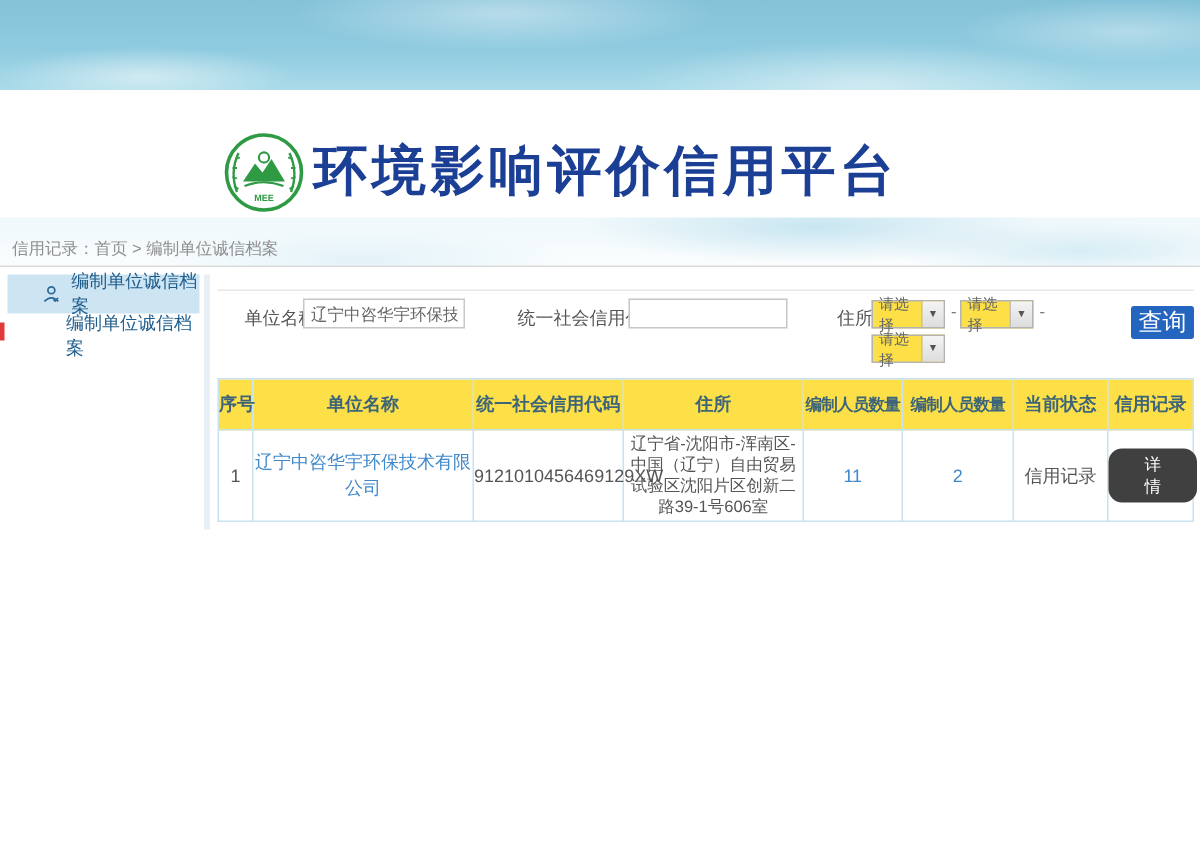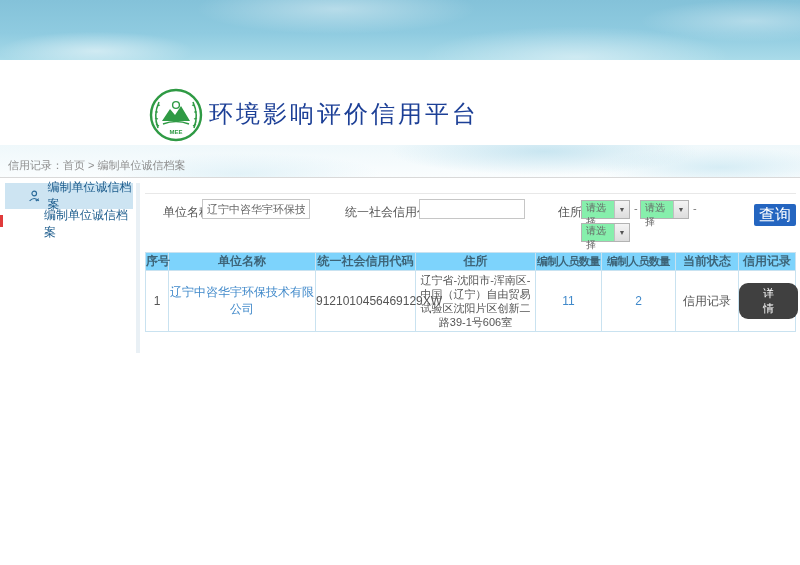--- a/index.html
+++ b/index.html
@@ -9,21 +9,21 @@
 
   
   #header-band { left:0; top:85; width:800px; height:60px;
     background:
       radial-gradient(ellipse 140px 28px at 12% 85%, rgba(255,255,255,.50), transparent 70%),
       radial-gradient(ellipse 200px 36px at 42% 15%, rgba(255,255,255,.40), transparent 70%),
       radial-gradient(ellipse 220px 44px at 72% 95%, rgba(255,255,255,.45), transparent 70%),
       radial-gradient(ellipse 160px 30px at 94% 35%, rgba(255,255,255,.35), transparent 70%),
       linear-gradient(180deg,#84c2d9 0%,#8fcbe0 55%,#aadbe9 100%);
   }
-  #brand-title { left:209px; top:95px; font-size:24px; font-weight:normal; color:#1c3f96;
+  #brand-title { left:209px; top:95px; font-size:36px; font-weight:bold; color:#1c3f96;
                  letter-spacing:3px; line-height:38px; }
   #logo { left:149px; top:88px; width:54px; height:54px; }
 
   
   #crumb-band { left:0; top:145px; width:800px; height:33px;
     border-bottom:1px solid #d9d9d9;
     background:
       radial-gradient(ellipse 220px 34px at 68% 20%, rgba(168,214,232,.55), transparent 70%),
       radial-gradient(ellipse 180px 28px at 90% 70%, rgba(175,219,235,.45), transparent 70%),
       radial-gradient(ellipse 200px 30px at 30% 90%, rgba(205,233,243,.50), transparent 70%),
@@ -40,35 +40,35 @@
   .side-sub { height:30px; display:flex; align-items:center; padding-left:39px;
               font-size:12px; color:#1e5d8d; cursor:pointer; }
   #red-marker { left:0; top:215px; width:3px; height:12px; background:#e03a3a; }
   #v-divider { left:136px; top:183px; width:4px; height:170px; background:#e9f0f5; }
 
   
   #content-topline { left:145px; top:193px; width:651px; height:1px; background:#e8e8e8; }
   .flabel { font-size:12px; color:#555; }
   .fin { border:1px solid #c6c6c6; height:20px; font-size:11px; color:#666;
          padding:0 4px; background:#fff; outline:none; }
-  .sel { height:19px; border:1px solid #b3b3b3; background:#86efac; display:flex;
-         align-items:flex-start; cursor:pointer; }
+  .sel { height:19px; border:1px solid #b3b3b3; background:#fde047; display:flex;
+         align-items:center; cursor:pointer; }
   .sel .txt { flex:1; font-size:10px; color:#666; padding-left:4px; }
   .sel .arr { width:15px; height:100%; background:linear-gradient(#f4f4f4,#dddddd);
               border-left:1px solid #c0c0c0; display:flex; align-items:center;
               justify-content:center; font-size:7px; color:#555; }
   .dash { font-size:11px; color:#777; }
   #search-btn { left:754px; top:204px; width:42px; height:22px; background:#2465c0;
                 color:#fff; font-size:16px; border:none; border-radius:2px; cursor:pointer; }
 
   
   #tbl-wrap { left:145px; top:252px; width:652px; }
   table { border-collapse:collapse; table-layout:fixed; width:651px; }
   th,td { border:1px solid #c9e2f0; text-align:center; vertical-align:middle; }
-  th { height:18px; background:#7dd3fc; color:#3d6478; font-size:12px;
+  th { height:34px; background:#fde047; color:#3d6478; font-size:12px;
        font-weight:600; white-space:nowrap; overflow:visible; }
   th.tight { font-size:11px; letter-spacing:-0.5px;margin-left:29px; }
   td { height:44px; font-size:12px; color:#555; }
   td.addr { font-size:11px; line-height:14px; padding:2px 3px; }
   a.blue { color:#4089ca; text-decoration:none; cursor:pointer; }
   #detail-btn { background:#404040; color:#fff; border:none; border-radius:9px;
                 font-size:11px; padding:3px 24px; cursor:pointer; }
 </style>
 </head>
 <body>

